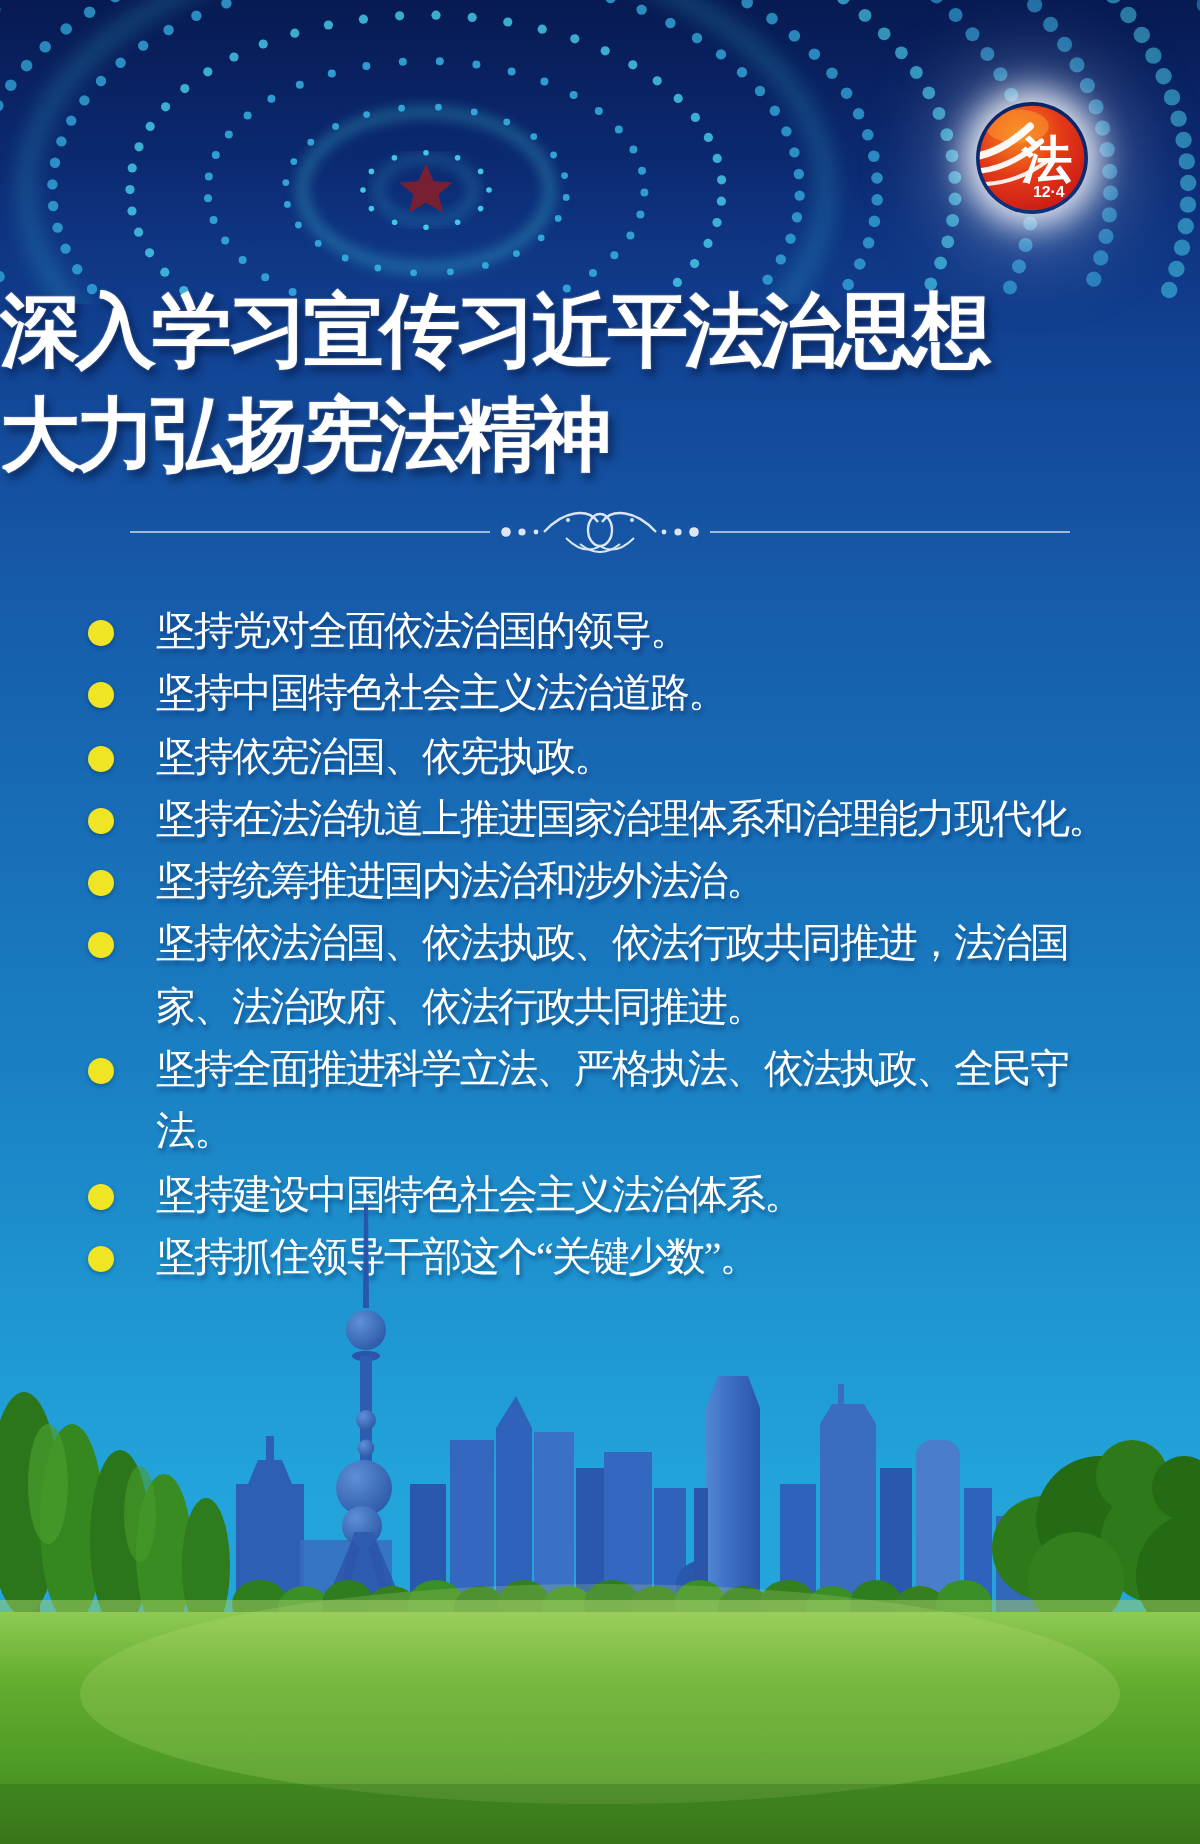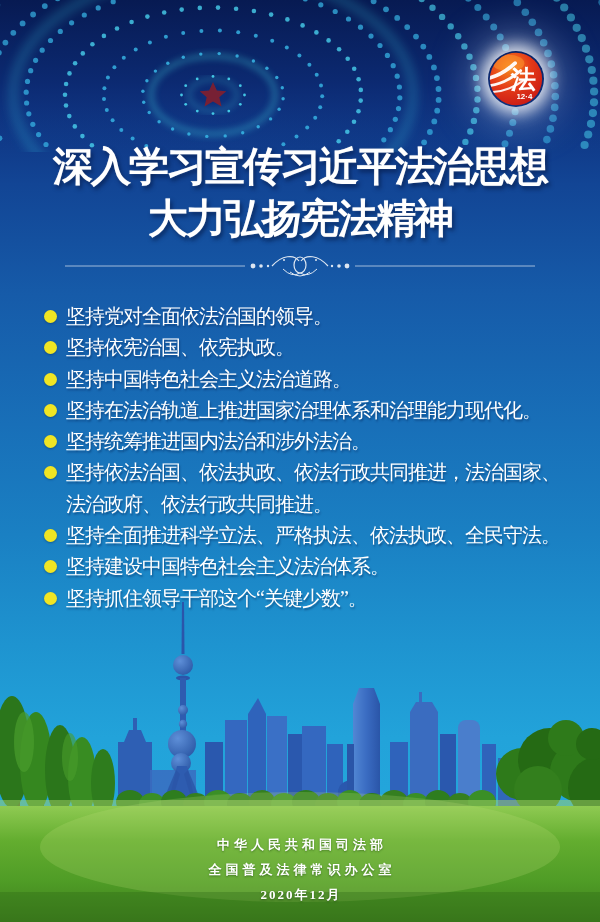--- a/index.html
+++ b/index.html
@@ -15,37 +15,37 @@
   }
   
   .dome{position:absolute;top:0;left:0;width:600px;height:152px;}
   
   .logo{
     position:absolute;top:51px;left:488px;width:56px;height:56px;border-radius:50%;
     box-shadow:0 0 16px 6px rgba(255,255,255,.85), 0 0 40px 18px rgba(205,225,255,.35);
   }
   .logo svg{position:absolute;inset:0;width:56px;height:56px;}
   
-  .title{position:absolute;top:140px;left:0;width:600px;text-align:center;color:#fff;}
+  .title{position:absolute;top:140px;left:0;width:600px;text-align:left;color:#fff;}
   .title h1{
     margin:0;font-size:40px;line-height:52px;font-weight:bold;letter-spacing:-2px;
     text-shadow:2px 3px 4px rgba(3,22,64,.65), 0 0 1px rgba(255,255,255,.6);
   }
   
   .divider{position:absolute;top:250px;left:0;width:600px;height:34px;}
   
   .list{
     position:absolute;top:301px;left:44px;right:30px;
     list-style:none;margin:0;padding:0;
     color:#fff;
     font-family:"Liberation Serif","DejaVu Serif",serif;
     font-size:20px;line-height:31.3px;letter-spacing:-1px;
     text-shadow:1px 2px 2px rgba(0,30,80,.45);
   }
-  .list li{display:flex;margin:0;padding:0;}
+  .list li{display:flex;margin:0;padding:0;gap:12px;}
   .bullet{
     flex:0 0 13px;width:13px;height:13px;border-radius:50%;
     background:#f0e524;margin:9px 9px 0 0;
     box-shadow:0 1px 2px rgba(0,40,90,.4);
   }
   .item-text{flex:1;}
   
   .scene{position:absolute;left:0;bottom:0;width:600px;height:330px;}
   
   .footer{
@@ -355,25 +355,25 @@
     </g>
   </svg>
 
   <ul class="list">
     <li>
         <span class="bullet"></span>
         <span class="item-text">坚持党对全面依法治国的领导。</span>
       </li>
     <li>
         <span class="bullet"></span>
+        <span class="item-text">坚持中国特色社会主义法治道路。</span>
+      </li>
+    <li>
+        <span class="bullet"></span>
         <span class="item-text">坚持依宪治国、依宪执政。</span>
-      </li>
-    <li>
-        <span class="bullet"></span>
-        <span class="item-text">坚持中国特色社会主义法治道路。</span>
       </li>
     <li>
         <span class="bullet"></span>
         <span class="item-text">坚持在法治轨道上推进国家治理体系和治理能力现代化。</span>
       </li>
     <li>
         <span class="bullet"></span>
         <span class="item-text">坚持统筹推进国内法治和涉外法治。</span>
       </li>
     <li>
@@ -496,19 +496,14 @@
     </g>
 
     <g>
       <rect x="0" y="208" width="600" height="10" fill="#a5d16a" opacity="0.5"></rect>
       <rect x="0" y="214" width="600" height="116" fill="url(#grassGrad)"></rect>
       <ellipse cx="300" cy="255" rx="260" ry="55" fill="#bfe07a" opacity="0.22"></ellipse>
       <rect x="0" y="300" width="600" height="30" fill="#2f6a18" opacity="0.35"></rect>
     </g>
   </svg>
 
-  <div class="footer">
-    <p>中华人民共和国司法部</p>
-    <p>全国普及法律常识办公室</p>
-    <p class="date">2020年12月</p>
-  </div>
 
 </div>
 
 </body></html>

